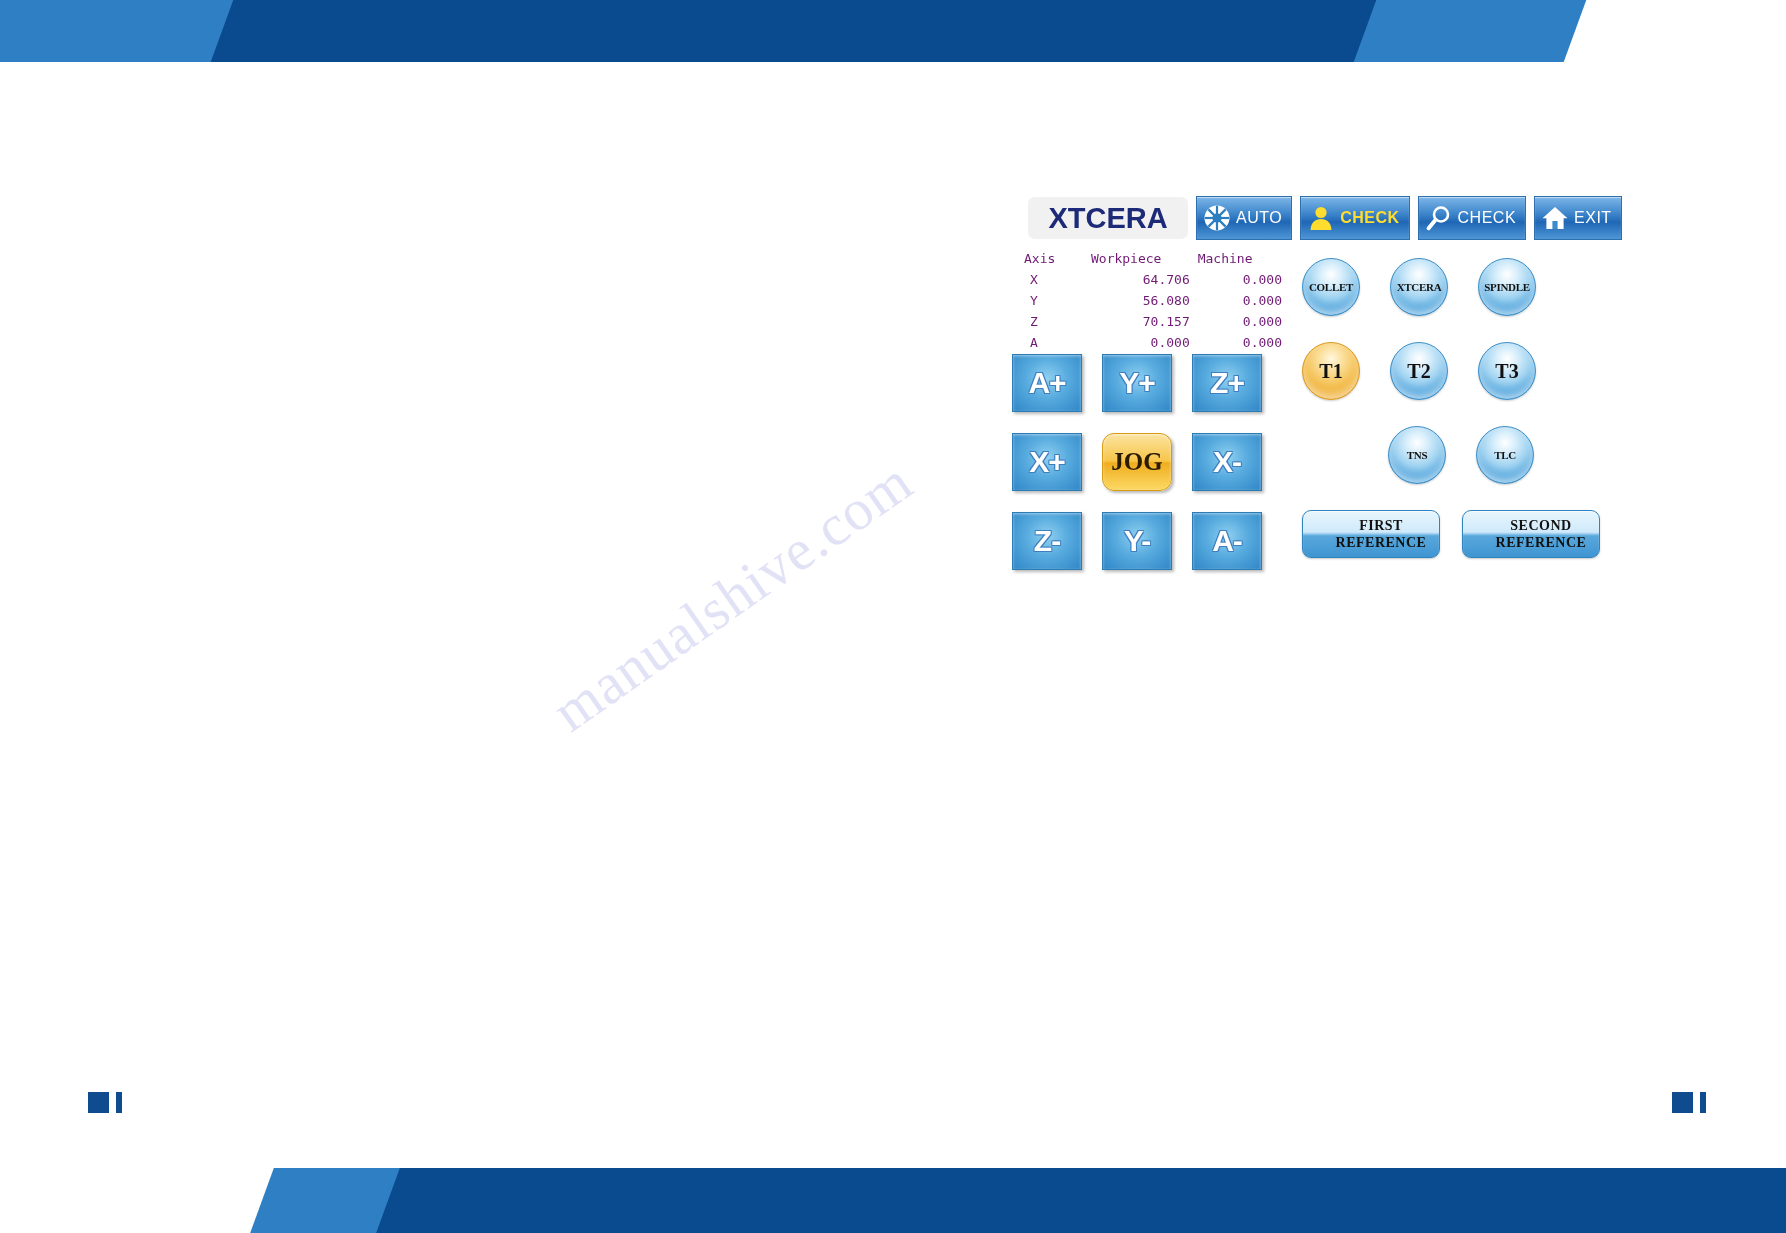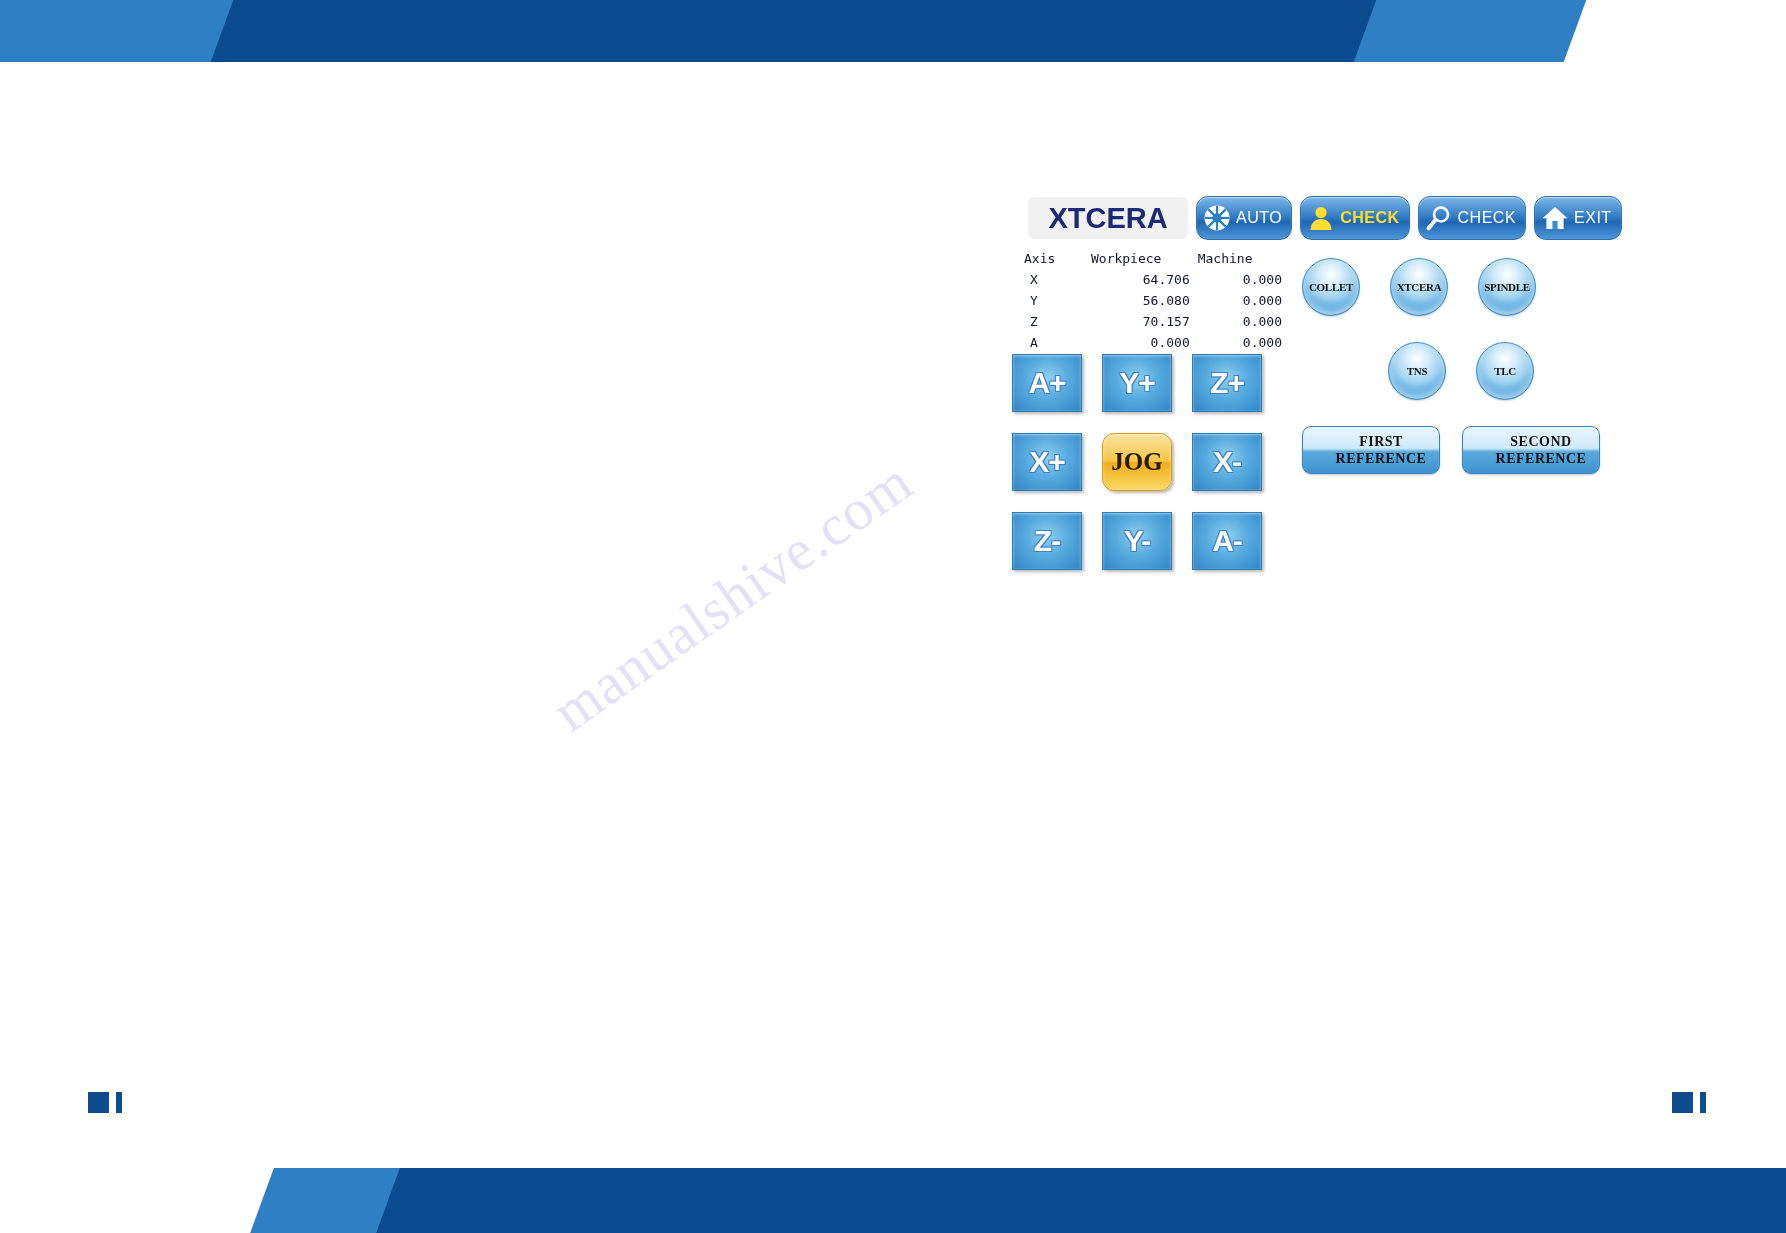--- a/index.html
+++ b/index.html
@@ -130,21 +130,21 @@
     display: flex;
     align-items: center;
     justify-content: center;
     font-size: 29px;
     font-weight: bold;
     color: #1d2a78;
     letter-spacing: 0px;
   }
   .mode-tab {
     height: 42px;
-    border-radius: 12px;
+    border-radius: 0;
     display: flex;
     align-items: center;
     gap: 5px;
     padding: 0 9px 0 6px;
     background: linear-gradient(to bottom, #7cb6e8 0%, #3d85ca 40%, #1f67b5 60%, #4e96d6 100%);
     border: 1px solid #2f6fae;
     box-shadow: inset 0 1px 1px rgba(255,255,255,.55);
     color: #ffffff;
     font-size: 16px;
     letter-spacing: .5px;
@@ -155,21 +155,21 @@
   .tab-label { white-space: nowrap; }
 
   
   #axis-readout {
     position: absolute;
     left: 0;
     top: 52px;
     width: 270px;
     font-family: "DejaVu Sans Mono", monospace;
     font-size: 13px;
-    color: #0f172a;
+    color: #701a75;
     border-collapse: collapse;
   }
   #axis-readout th {
     font-weight: normal;
     padding: 3px 0;
     text-align: left;
   }
   #axis-readout td { padding: 3px 0; }
   .col-axis { width: 64px; text-align: left; }
   .col-wp   { width: 110px; text-align: right; }
@@ -394,20 +394,25 @@
   </div>
 
   <div id="aux-controls">
 
     <div class="circle-row">
       <div class="circle-btn small-label">COLLET</div>
       <div class="circle-btn small-label">XTCERA</div>
       <div class="circle-btn small-label">SPINDLE</div>
     </div>
 
+    <div class="circle-row">
+      <div class="circle-btn big-label active">T1</div>
+      <div class="circle-btn big-label">T2</div>
+      <div class="circle-btn big-label">T3</div>
+    </div>
 
     <div class="circle-row">
       <div class="circle-spacer"></div>
       <div class="circle-btn small-label">TNS</div>
       <div class="circle-btn small-label">TLC</div>
     </div>
 
     <div id="reference-row">
       <div class="ref-btn">
         <span>FIRST</span>

